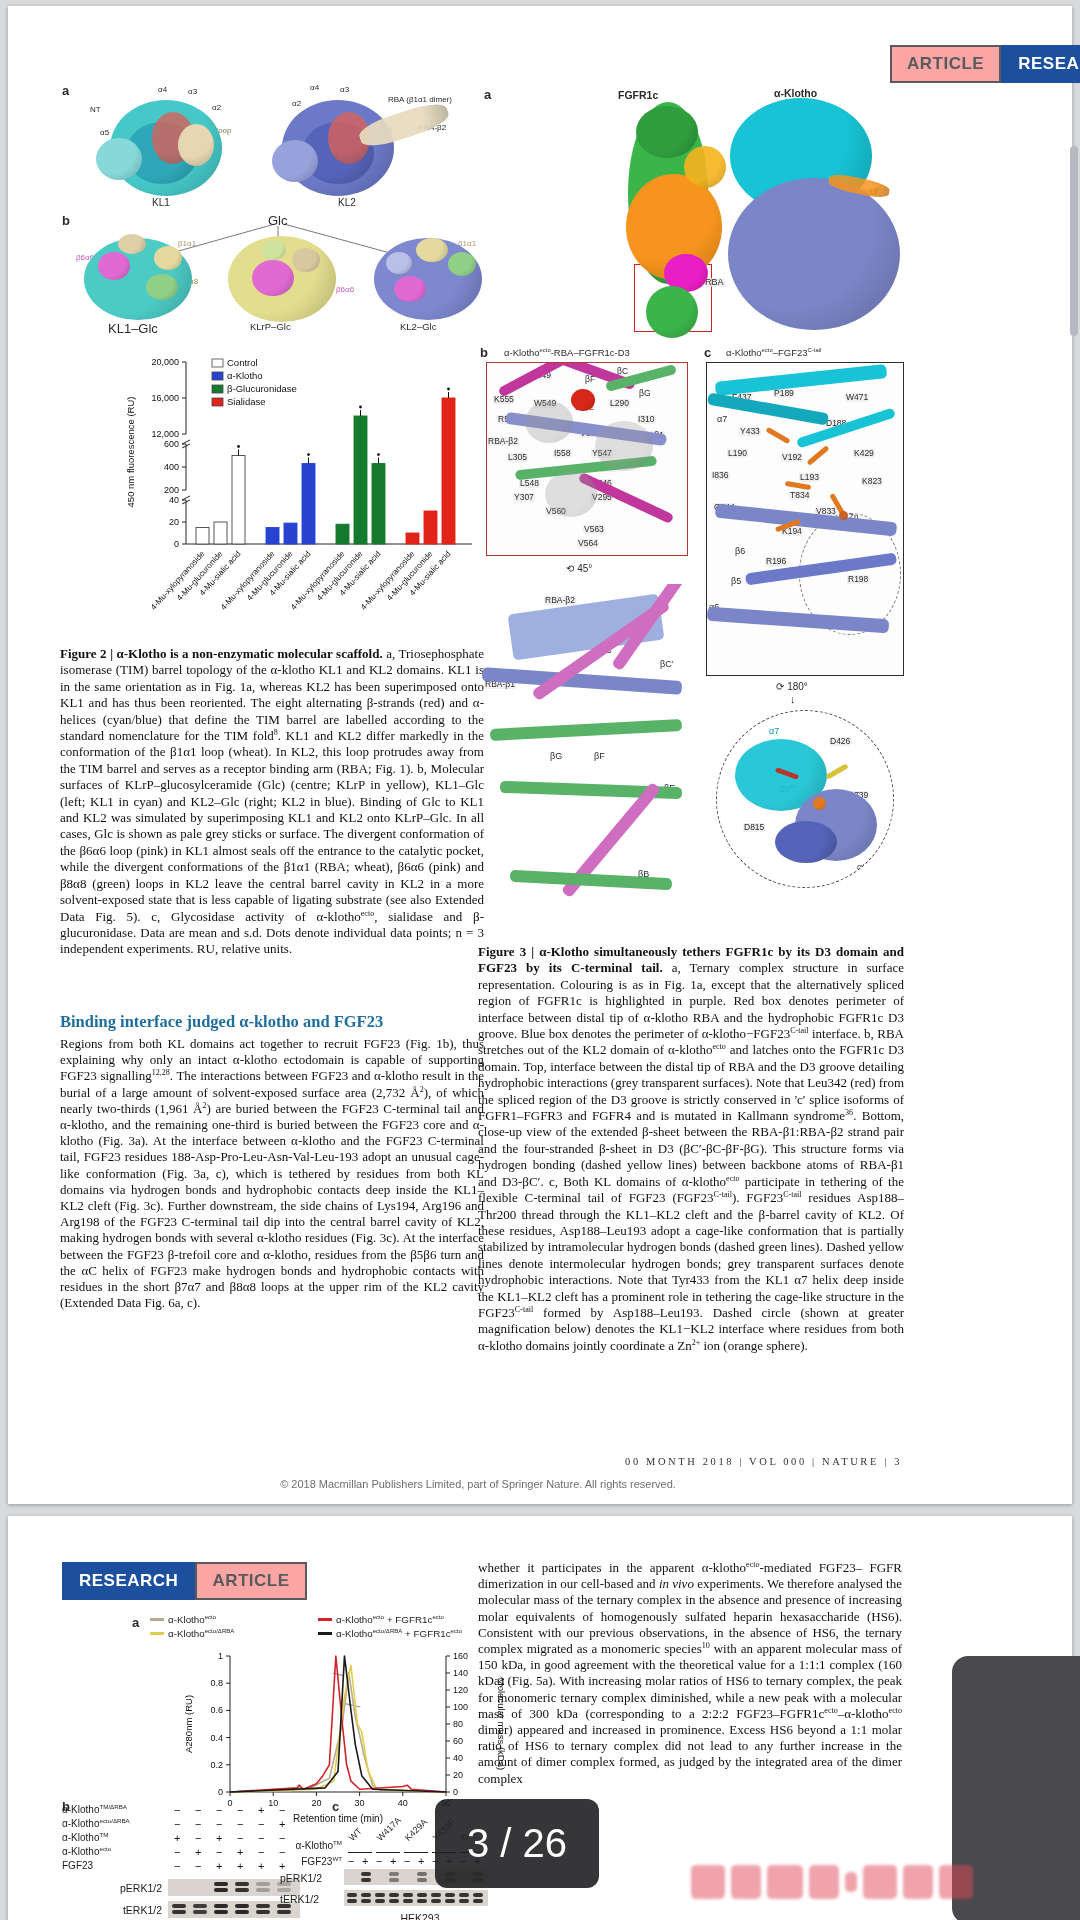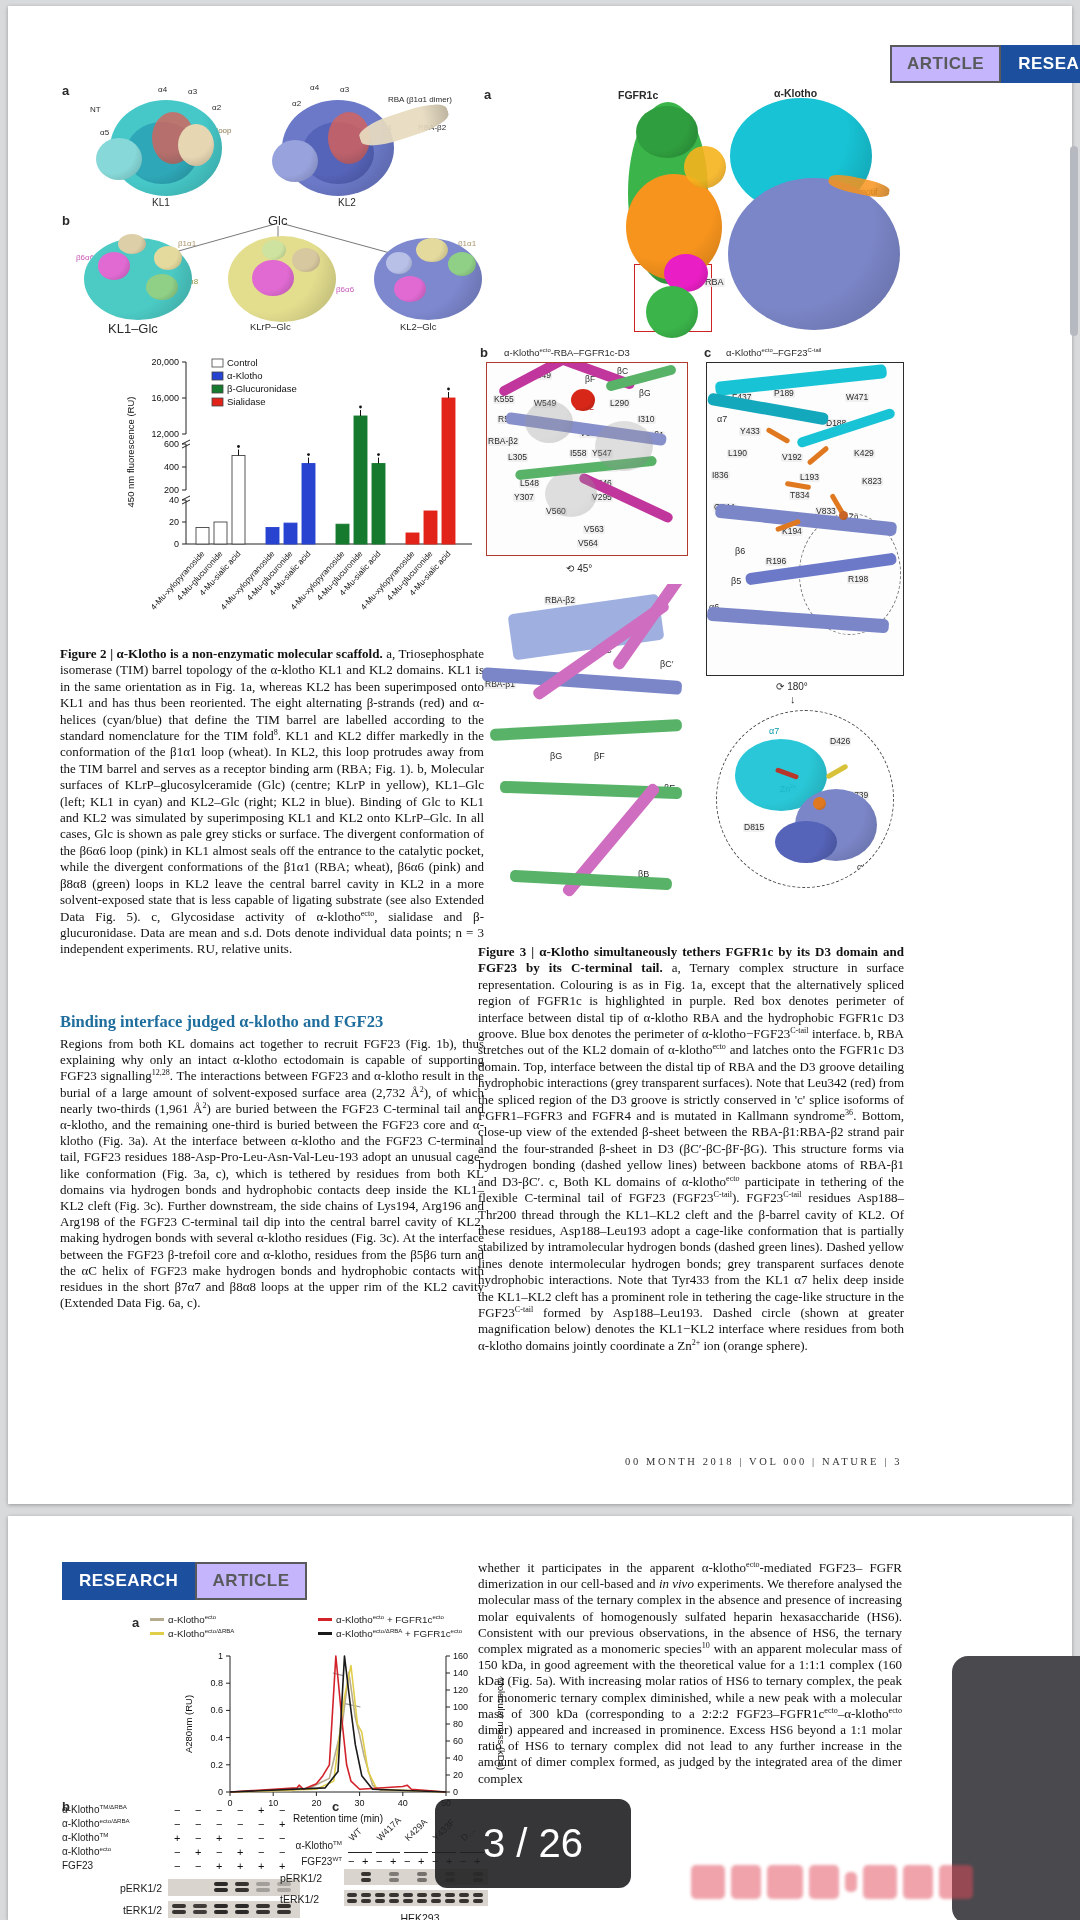--- a/index.html
+++ b/index.html
@@ -7,21 +7,21 @@
           font-family:"Liberation Serif",serif;}
   .page{position:absolute;background:#ffffff;box-shadow:0 1px 4px rgba(0,0,0,.3);}
   .abs{position:absolute;}
   .ann{position:absolute;font-family:"Liberation Sans",sans-serif;color:#2a2a2a;white-space:nowrap;line-height:1;}
   .ann.chip{background:rgba(235,235,235,.75);border-radius:2px;padding:0 1px;}
   .blob{position:absolute;border-radius:50%;}
   .strip{position:absolute;border-radius:5px;}
   sup{font-size:.62em;line-height:0;}
   
   .badge{display:flex;font-family:"Liberation Sans",sans-serif;font-weight:bold;font-size:17px;letter-spacing:.5px;}
-  .badge .white{background:#c4b5fd;border:2px solid #595a5c;color:#595a5c;padding:7px 15px;}
+  .badge .white{background:#fca5a5;border:2px solid #595a5c;color:#595a5c;padding:7px 15px;}
   .badge .blue{background:#1c4f9e;border:2px solid #1c4f9e;color:#fff;padding:7px 15px;}
   
   .caption{font-size:13px;line-height:16.4px;text-align:justify;color:#111;}
   .caption b{font-weight:bold;}
   .bodytext{font-size:13px;line-height:16.2px;text-align:justify;color:#111;}
   h2.sec{font-size:16.5px;margin:0;color:#1f6e9e;font-weight:bold;font-family:"Liberation Serif",serif;}
   .footerline{position:absolute;font-family:"Liberation Serif",serif;font-size:10.5px;letter-spacing:2.6px;color:#333;}
   .copyright{position:absolute;font-family:"Liberation Sans",sans-serif;font-size:11px;color:#6e6e6e;text-align:center;}
   .panelbox{position:absolute;background:#fdfdfd;overflow:hidden;}
   .redbox{border:1.6px solid #b03a2e;}
@@ -251,21 +251,21 @@
           <span class="ann chip" style="left: 46px; top: 36px; font-size: 8.5px;">W549</span>
           <span class="ann" style="left: 88px; top: 40px; font-size: 8.5px; color: rgb(192, 39, 28);">L342</span>
           <span class="ann chip" style="left: 122px; top: 36px; font-size: 8.5px;">L290</span>
           <span class="ann chip" style="left: 10px; top: 52px; font-size: 8.5px;">R556</span>
           <span class="ann chip" style="left: 56px; top: 58px; font-size: 8.5px;">L552</span>
           <span class="ann chip" style="left: 150px; top: 52px; font-size: 8.5px;">I310</span>
           <span class="ann chip" style="left: 92px; top: 66px; font-size: 8.5px;">V308</span>
           <span class="ann chip" style="left: 146px; top: 68px; font-size: 8.5px;">RBA-β1</span>
           <span class="ann chip" style="left: 0px; top: 74px; font-size: 8.5px;">RBA-β2</span>
           <span class="ann chip" style="left: 20px; top: 90px; font-size: 8.5px;">L305</span>
-          <span class="ann chip" style="left: 66px; top: 86px; font-size: 8.5px; margin-left: 16px;">I558</span>
+          <span class="ann chip" style="left: 66px; top: 86px; font-size: 8.5px;">I558</span>
           <span class="ann chip" style="left: 104px; top: 86px; font-size: 8.5px;">Y547</span>
           <span class="ann chip" style="left: 112px; top: 100px; font-size: 8.5px;">I293</span>
           <span class="ann chip" style="left: 32px; top: 116px; font-size: 8.5px;">L548</span>
           <span class="ann chip" style="left: 26px; top: 130px; font-size: 8.5px;">Y307</span>
           <span class="ann chip" style="left: 104px; top: 116px; font-size: 8.5px;">V546</span>
           <span class="ann chip" style="left: 104px; top: 130px; font-size: 8.5px;">V295</span>
           <span class="ann chip" style="left: 58px; top: 144px; font-size: 8.5px;">V560</span>
           <span class="ann chip" style="left: 96px; top: 162px; font-size: 8.5px;">V563</span>
           <span class="ann chip" style="left: 90px; top: 176px; font-size: 8.5px;">V564</span>
           <div class="strip" style="left: 8px; top: 6px; width: 82px; height: 10px; background: rgb(192, 54, 156); opacity: 1; transform: rotate(-28deg);"></div>
@@ -354,20 +354,21 @@
           <div class="blob" style="left: 58px; top: 110px; width: 62px; height: 42px; background: radial-gradient(circle at 35% 30%, rgb(85, 99, 184), rgb(85, 99, 184) 55%, rgba(0, 0, 0, 0.22)), rgb(85, 99, 184); opacity: 1;"></div>
           <div class="blob" style="left: 96px; top: 86px; width: 13px; height: 13px; background: radial-gradient(circle at 35% 30%, rgb(224, 120, 32), rgb(224, 120, 32) 55%, rgba(0, 0, 0, 0.22)), rgb(224, 120, 32); opacity: 1;"></div>
           <div class="strip" style="left: 58px; top: 60px; width: 24px; height: 5px; background: rgb(184, 53, 42); opacity: 1; transform: rotate(20deg);"></div>
           <div class="strip" style="left: 108px; top: 58px; width: 24px; height: 5px; background: rgb(216, 194, 58); opacity: 1; transform: rotate(-30deg);"></div>
         </div>
     </div>
 
     <p class="caption abs" style="left:470px;top:938px;width:426px;margin:0;"><b>Figure 3 | α-Klotho simultaneously tethers FGFR1c by its D3 domain and FGF23 by its C-terminal tail.</b><span> a, Ternary complex structure in surface representation. Colouring is as in Fig. 1a, except that the alternatively spliced region of FGFR1c is highlighted in purple. Red box denotes perimeter of interface between distal tip of α-klotho RBA and the hydrophobic FGFR1c D3 groove. Blue box denotes the perimeter of α-klotho−FGF23<sup>C-tail</sup> interface. b, RBA stretches out of the KL2 domain of α-klotho<sup>ecto</sup> and latches onto the FGFR1c D3 domain. Top, interface between the distal tip of RBA and the D3 groove detailing hydrophobic interactions (grey transparent surfaces). Note that Leu342 (red) from the spliced region of the D3 groove is strictly conserved in 'c' splice isoforms of FGFR1–FGFR3 and FGFR4 and is mutated in Kallmann syndrome<sup>36</sup>. Bottom, close-up view of the extended β-sheet between the RBA-β1:RBA-β2 strand pair and the four-stranded β-sheet in D3 (βC′-βC-βF-βG). This structure forms via hydrogen bonding (dashed yellow lines) between backbone atoms of RBA-β1 and D3-βC′. c, Both KL domains of α-klotho<sup>ecto</sup> participate in tethering of the flexible C-terminal tail of FGF23 (FGF23<sup>C-tail</sup>). FGF23<sup>C-tail</sup> residues Asp188–Thr200 thread through the KL1–KL2 cleft and the β-barrel cavity of KL2. Of these residues, Asp188–Leu193 adopt a cage-like conformation that is partially stabilized by intramolecular hydrogen bonds (dashed green lines). Dashed yellow lines denote intermolecular hydrogen bonds; grey transparent surfaces denote hydrophobic interactions. Note that Tyr433 from the KL1 α7 helix deep inside the KL1–KL2 cleft has a prominent role in tethering the cage-like structure in the FGF23<sup>C-tail</sup> formed by Asp188–Leu193. Dashed circle (shown at greater magnification below) denotes the KL1−KL2 interface where residues from both α-klotho domains jointly coordinate a Zn<sup>2+</sup> ion (orange sphere).</span></p>
 
     <div class="footerline" style="right:170px;top:1450px;">00 MONTH 2018 | VOL 000 | NATURE | 3</div>
+    <div class="copyright" style="left:0;top:1472px;width:940px;">© 2018 Macmillan Publishers Limited, part of Springer Nature. All rights reserved.</div>
   </div>
 
   <div class="page" id="page2" style="left:8px;top:1516px;width:1064px;height:404px;overflow:hidden;">
 
     <div class="badge abs" style="left:54px;top:46px;">
       <div class="blue">RESEARCH</div>
       <div class="white">ARTICLE</div>
     </div>
 
     <span class="ann" style="left:124px;top:100px;font-size:13px;font-weight:bold;">a</span>
@@ -574,21 +575,21 @@
         <div class="blot-label" style="left: 100px; top: 118px; width: 80px; font-size: 10.5px; text-align: center;">HEK293</div>
       </div>
 
     <p class="bodytext abs" style="left:470px;top:44px;width:424px;margin:0;">whether it participates in the apparent α-klotho<sup>ecto</sup>-mediated FGF23– FGFR dimerization in our cell-based and <i>in vivo</i> experiments. We therefore analysed the molecular mass of the ternary complex in the absence and presence of increasing molar equivalents of homogenously sulfated heparin hexasaccharide (HS6). Consistent with our previous observations, in the absence of HS6, the ternary complex migrated as a monomeric species<sup>10</sup> with an apparent molecular mass of 150 kDa, in good agreement with the theoretical value for a 1:1:1 complex (160 kDa) (Fig. 5a). With increasing molar ratios of HS6 to ternary complex, the peak for monomeric ternary complex diminished, while a new peak with a molecular mass of 300 kDa (corresponding to a 2:2:2 FGF23–FGFR1c<sup>ecto</sup>–α-klotho<sup>ecto</sup> dimer) appeared and increased in prominence. Excess HS6 beyond a 1:1 molar ratio of HS6 to ternary complex did not lead to any further increase in the amount of dimer complex formed, as judged by the integrated area of the dimer complex</p>
   </div>
 
   <div id="scrollthumb" style="left:1070px;top:146px;width:8px;height:190px;"></div>
 
   <div id="darkpanel" style="left:952px;top:1656px;width:136px;height:268px;"></div>
 
-  <div id="pagepill" style="left:435px;top:1799px;width:196px;height:89px;font-size:40px;">
+  <div id="pagepill" style="left:435px;top:1799px;width:164px;height:89px;font-size:40px;">
     <span>3 / 26</span>
   </div>
 
   <div id="watermark" style="left:688px;top:1852px;width:392px;height:60px;">
     <span style="width:34px;"></span>
       <span style="width:30px;"></span>
       <span style="width:36px;"></span>
     <span style="width:30px;"></span>
       <span style="width:12px;height:20px;"></span>
       <span style="width:34px;"></span>

